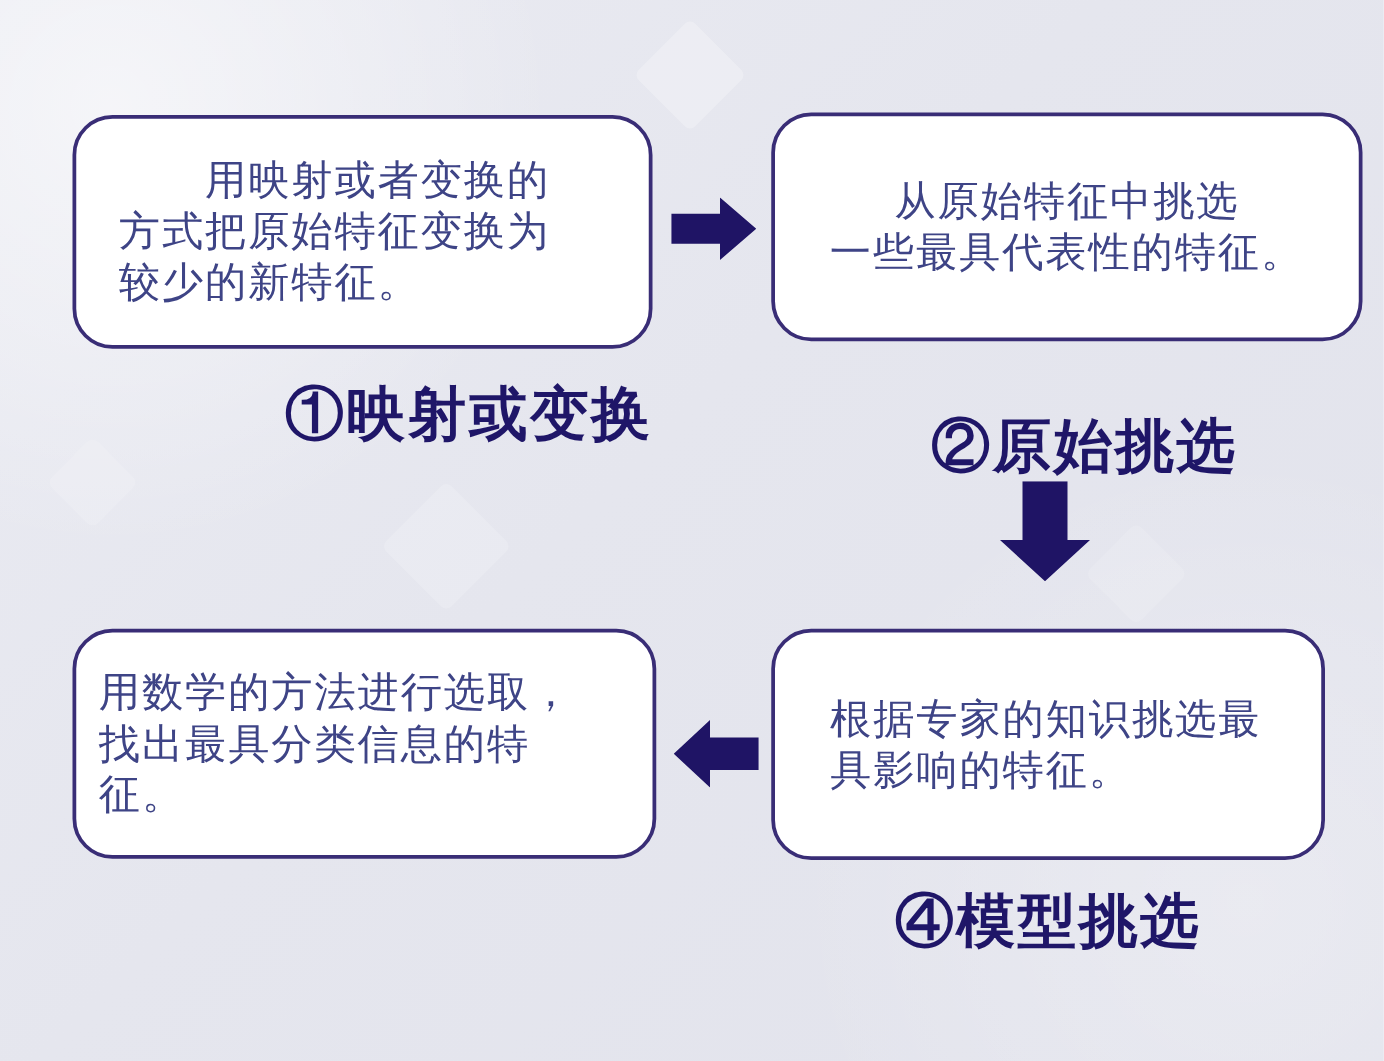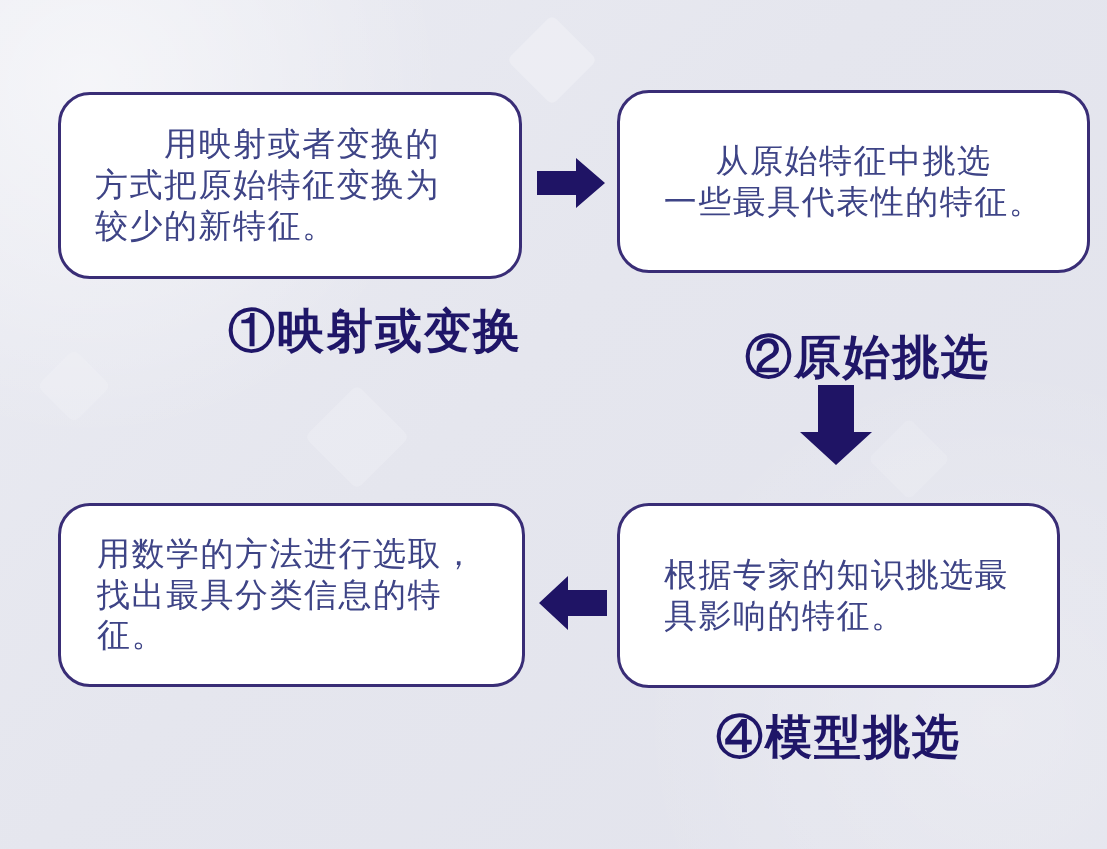--- a/index.html
+++ b/index.html
@@ -46,21 +46,21 @@
     width: 100%;
     box-sizing: border-box;
   }
   #box1 { left: 58px;  top: 92px;  width: 464px; height: 187px; }
   #box1 .desc { padding-left: 34px; padding-right: 8px; }
   #box2 { left: 617px; top: 90px;  width: 473px; height: 183px; }
   #box2 .desc { text-align: center; padding: 0 8px; }
   #box3 { left: 617px; top: 503px; width: 443px; height: 185px; }
   #box3 .desc { padding-left: 44px; padding-right: 4px; }
   #box4 { left: 58px;  top: 503px; width: 467px; height: 184px; }
-  #box4 .desc { padding-left: 36px; padding-right: 8px; }
+  #box4 .desc { padding-left: 18px; padding-right: 8px; }
 
   .step-label {
     position: absolute;
     text-align: center;
     font-size: 47px;
     font-weight: 800;
     letter-spacing: 2px;
     color: #1f1668;
   }
   #label1 { left: 58px;  top: 300px; width: 464px; text-align: right; }

